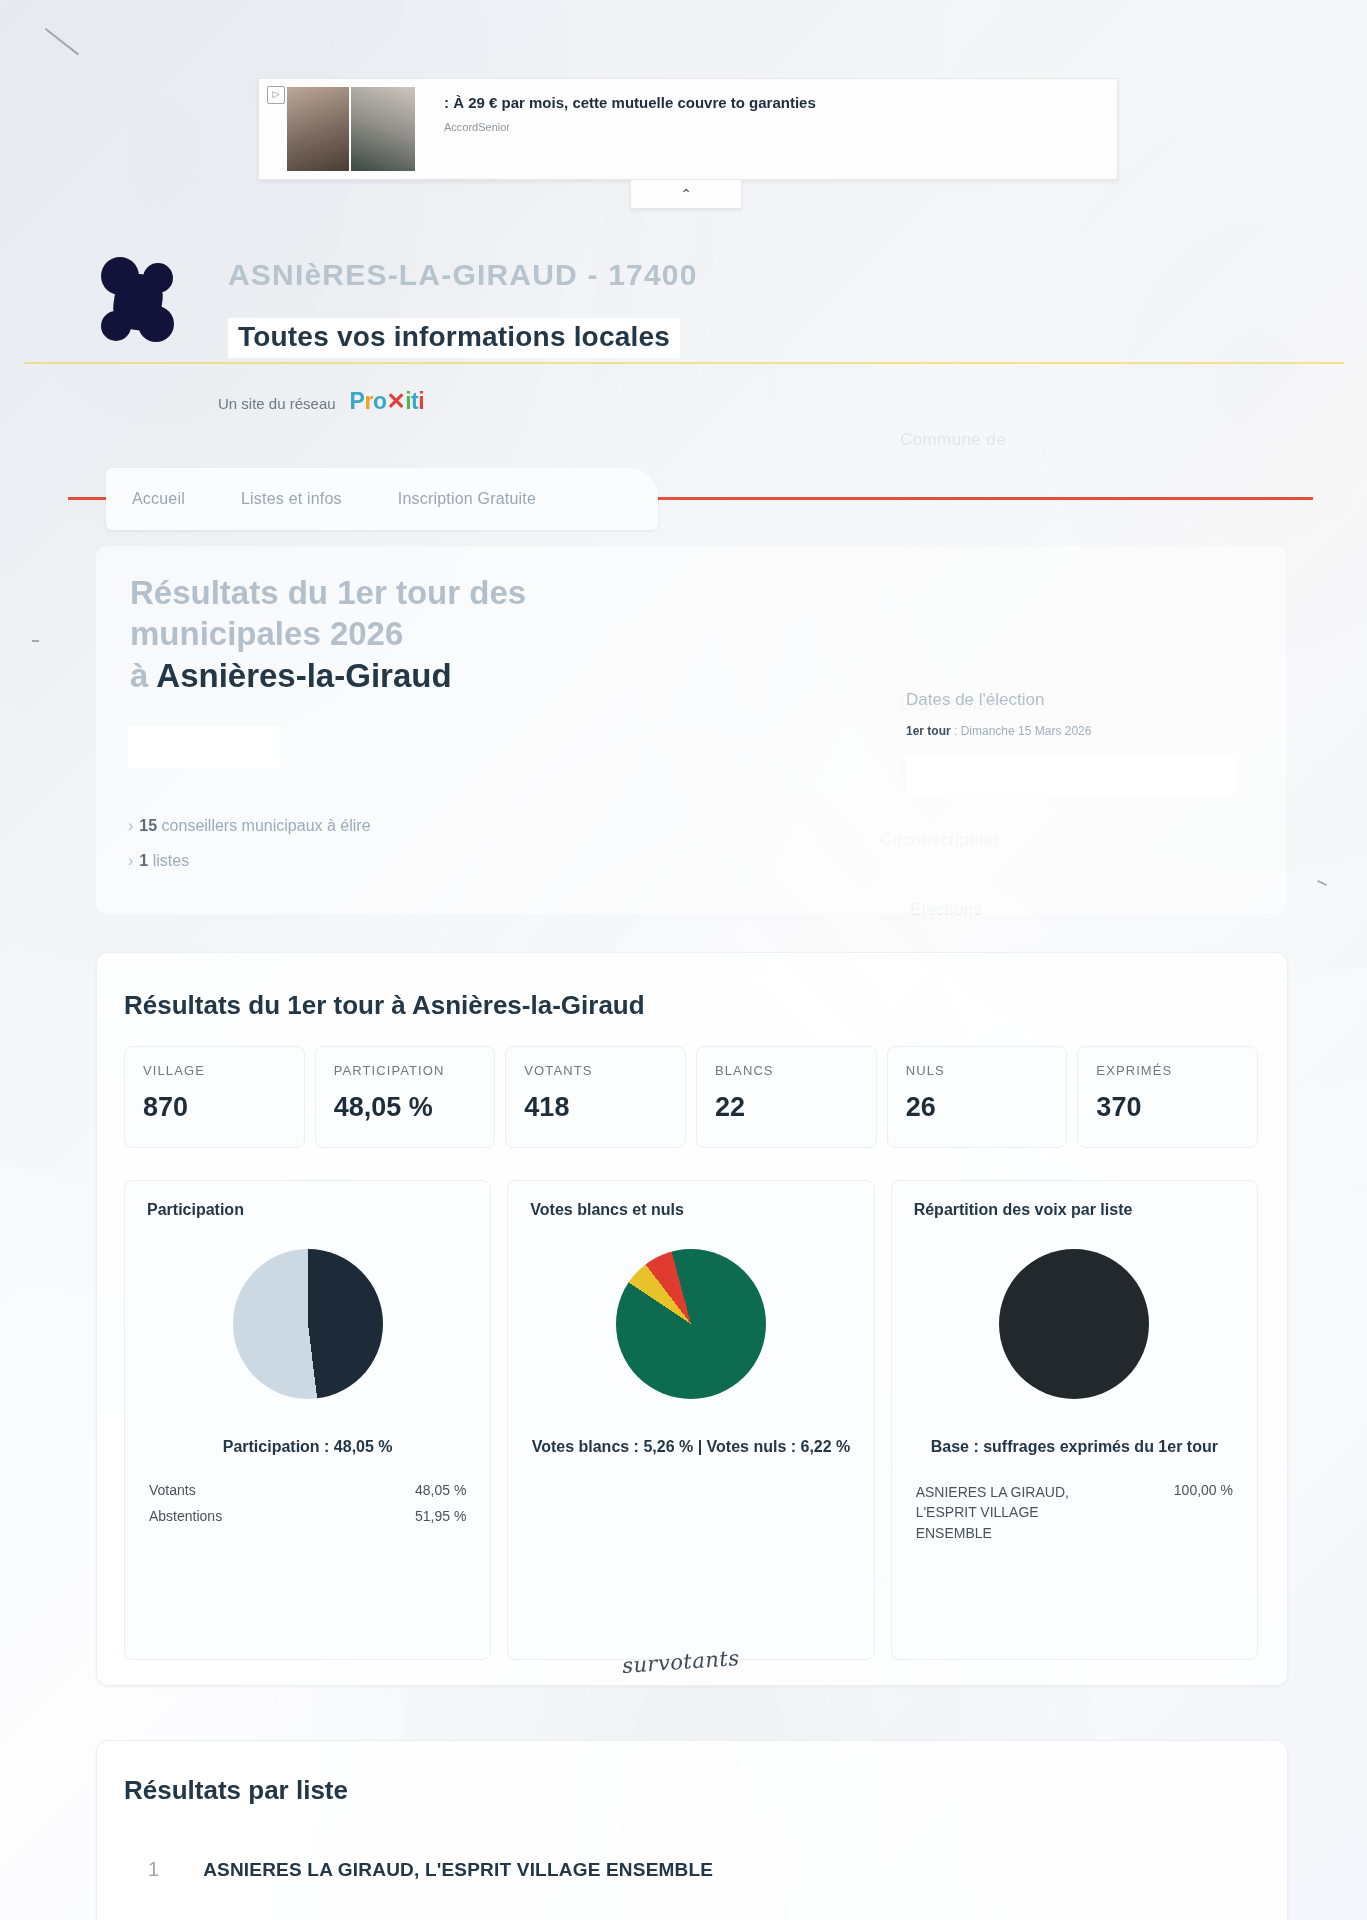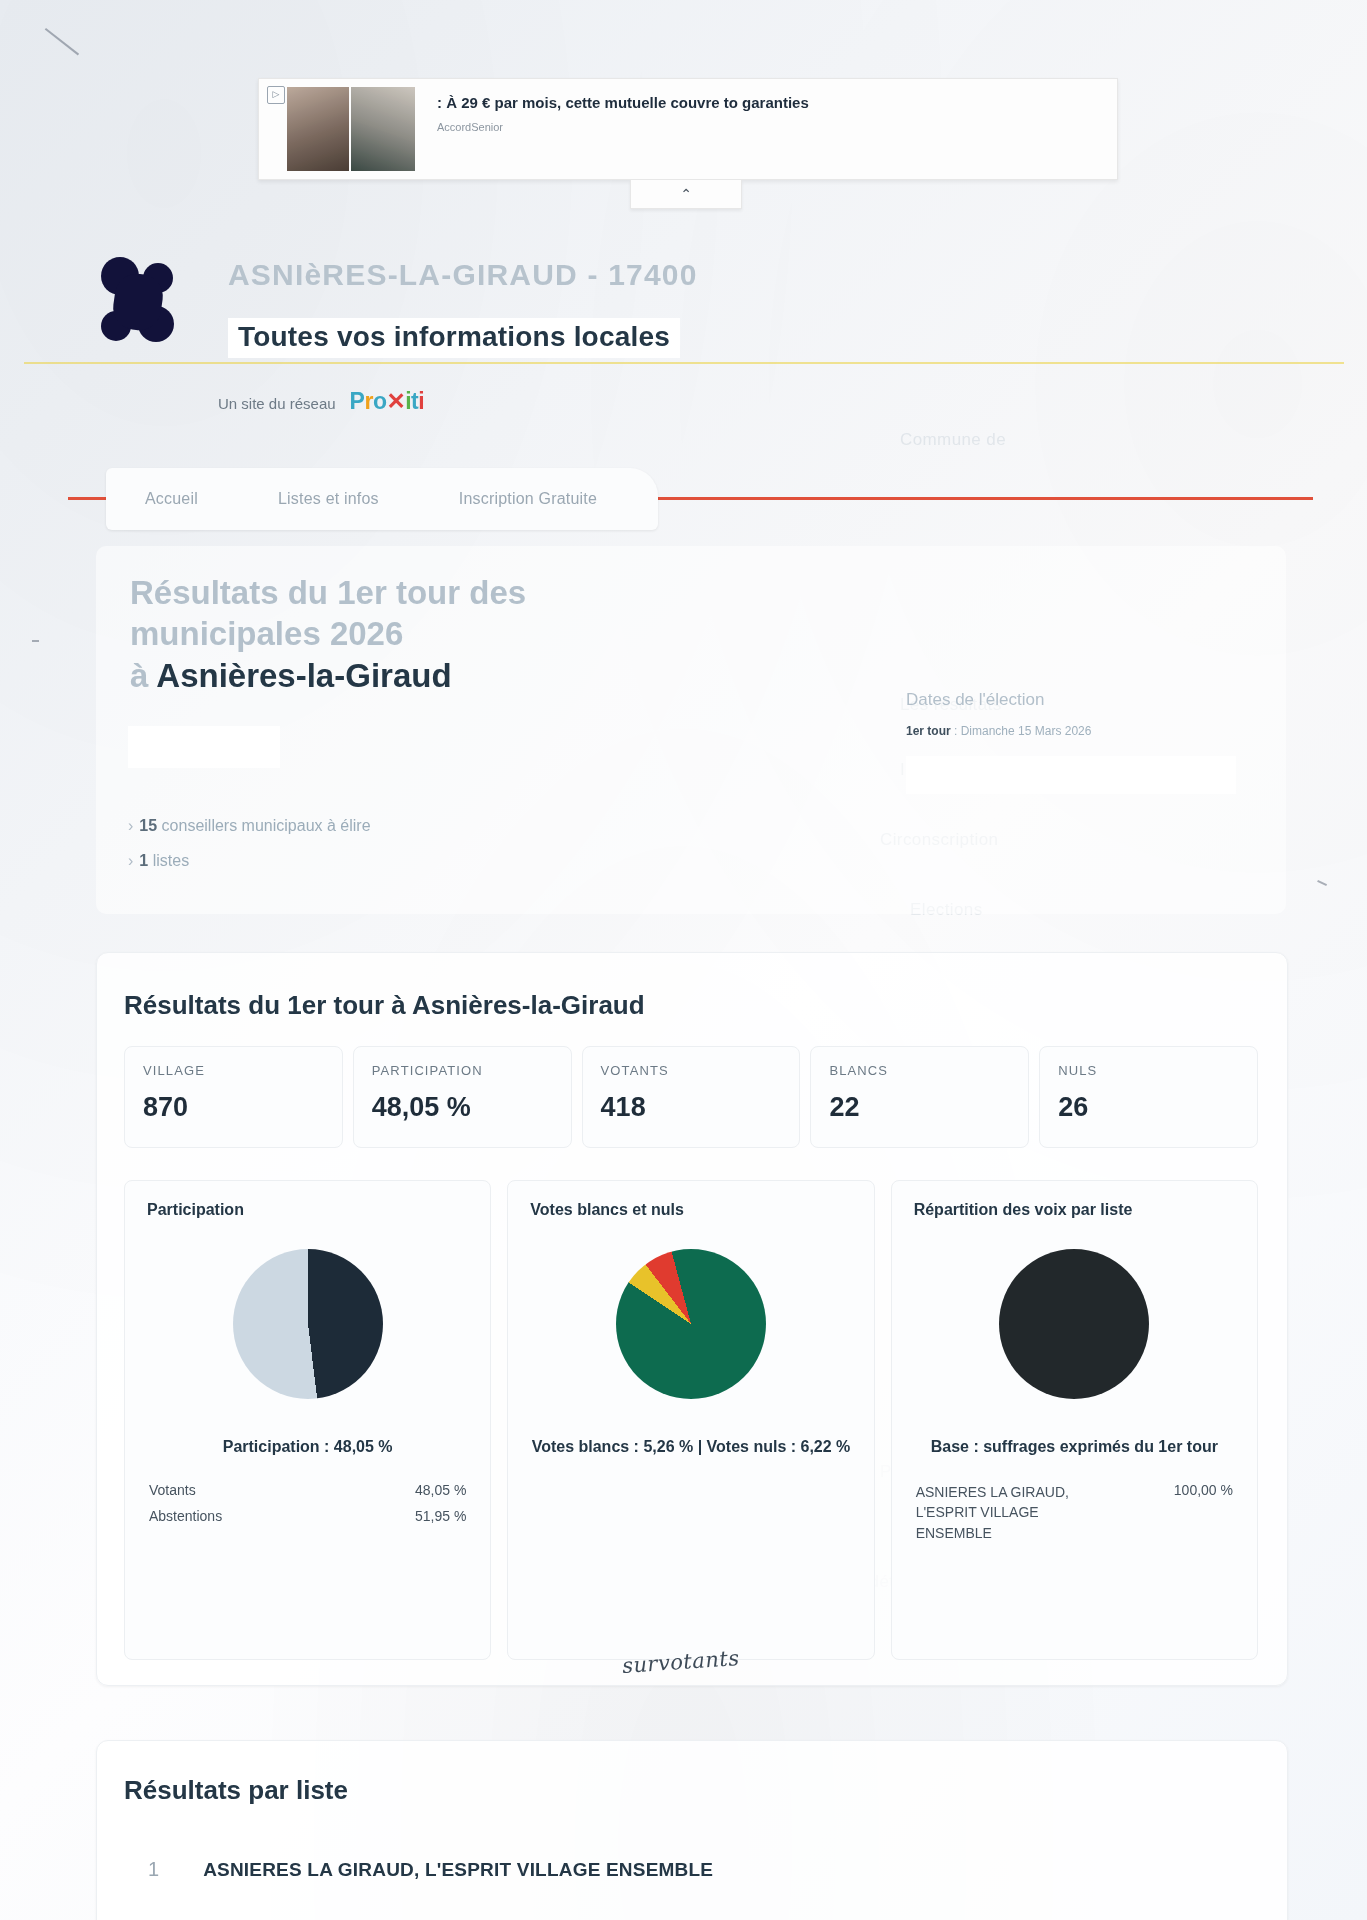--- a/index.html
+++ b/index.html
@@ -89,21 +89,21 @@
   .ad-img {
     width: 62px; height: 84px;
     background: linear-gradient(160deg,#b9a79a,#7b6a60 55%,#4c4038);
     filter: contrast(1.05);
   }
   .ad-img.b {
     background: linear-gradient(200deg,#c9c3bb,#8d8c86 50%,#3e4b46);
     width: 64px;
   }
   .ad-text {
-    margin-left: 22px;
+    margin-left: 29px;
     padding-top: 6px;
   }
   .ad-title {
     font-size: 15px;
     font-weight: bold;
     color: #1f2d3d;
     line-height: 1.35;
     max-width: 430px;
   }
   .ad-adv {
@@ -194,22 +194,22 @@
   }
   .nav {
     position: absolute;
     left: 106px; top: 468px;
     width: 552px; height: 62px;
     background: #fbfcfd;
     border-radius: 6px 28px 6px 6px;
     box-shadow: 0 1px 3px rgba(0,0,0,.08);
     display: flex;
     align-items: center;
-    gap: 80px;
-    padding-left: 39px;
+    gap: 56px;
+    padding-left: 26px;
     box-sizing: border-box;
   }
   .nav-item {
     font-size: 16px;
     color: #9aa7b2;
     letter-spacing: .2px;
   }
 
   
   .hero {
@@ -527,20 +527,24 @@
         <div class="stat-label">VOTANTS</div>
         <div class="stat-value">418</div>
       </div>
       <div class="stat">
         <div class="stat-label">BLANCS</div>
         <div class="stat-value">22</div>
       </div>
       <div class="stat">
         <div class="stat-label">NULS</div>
         <div class="stat-value">26</div>
+      </div>
+      <div class="stat">
+        <div class="stat-label">EXPRIMÉS</div>
+        <div class="stat-value">370</div>
       </div>
     </div>
 
     <div class="panels">
 
       <div class="panel">
         <div class="panel-title">Participation</div>
         <div class="pie-wrap">
           <div class="pie" id="pie-1" style="background: conic-gradient(rgb(29, 43, 56) 0deg, rgb(29, 43, 56) 172.98deg, rgb(204, 216, 226) 172.98deg, rgb(204, 216, 226) 360deg);"></div>
         </div>

